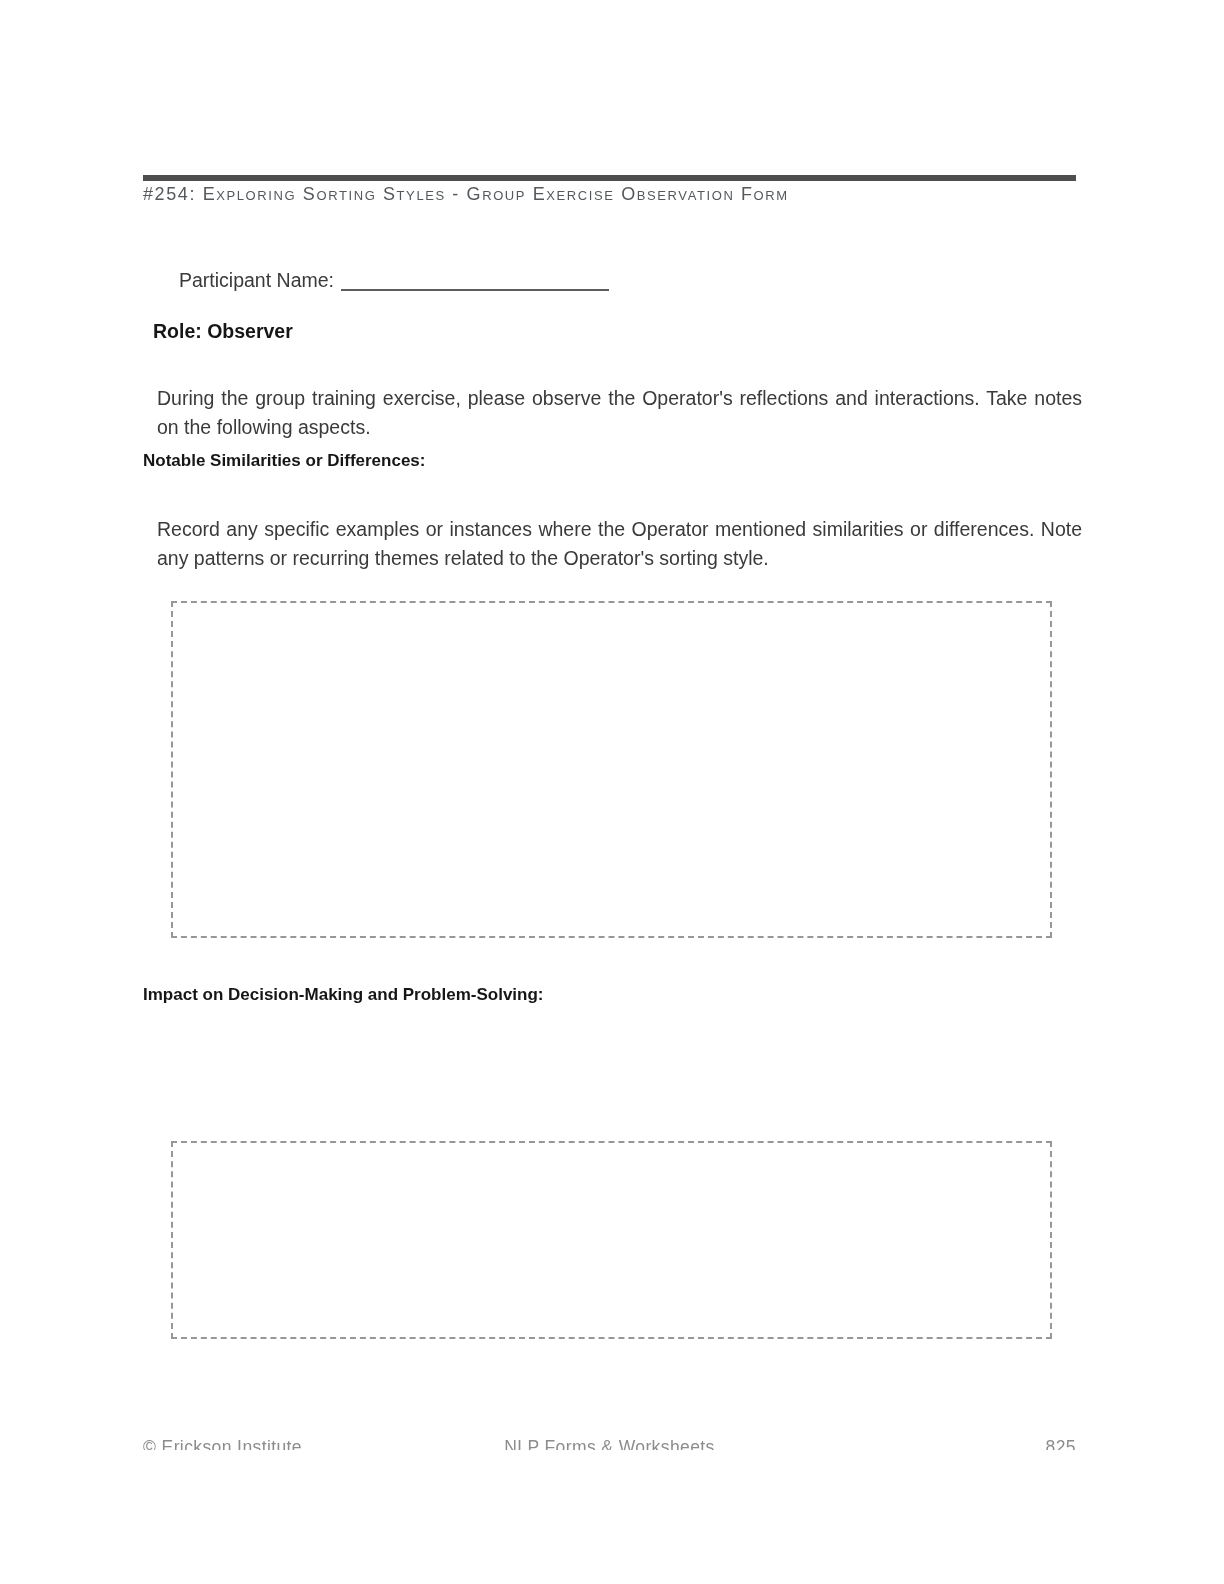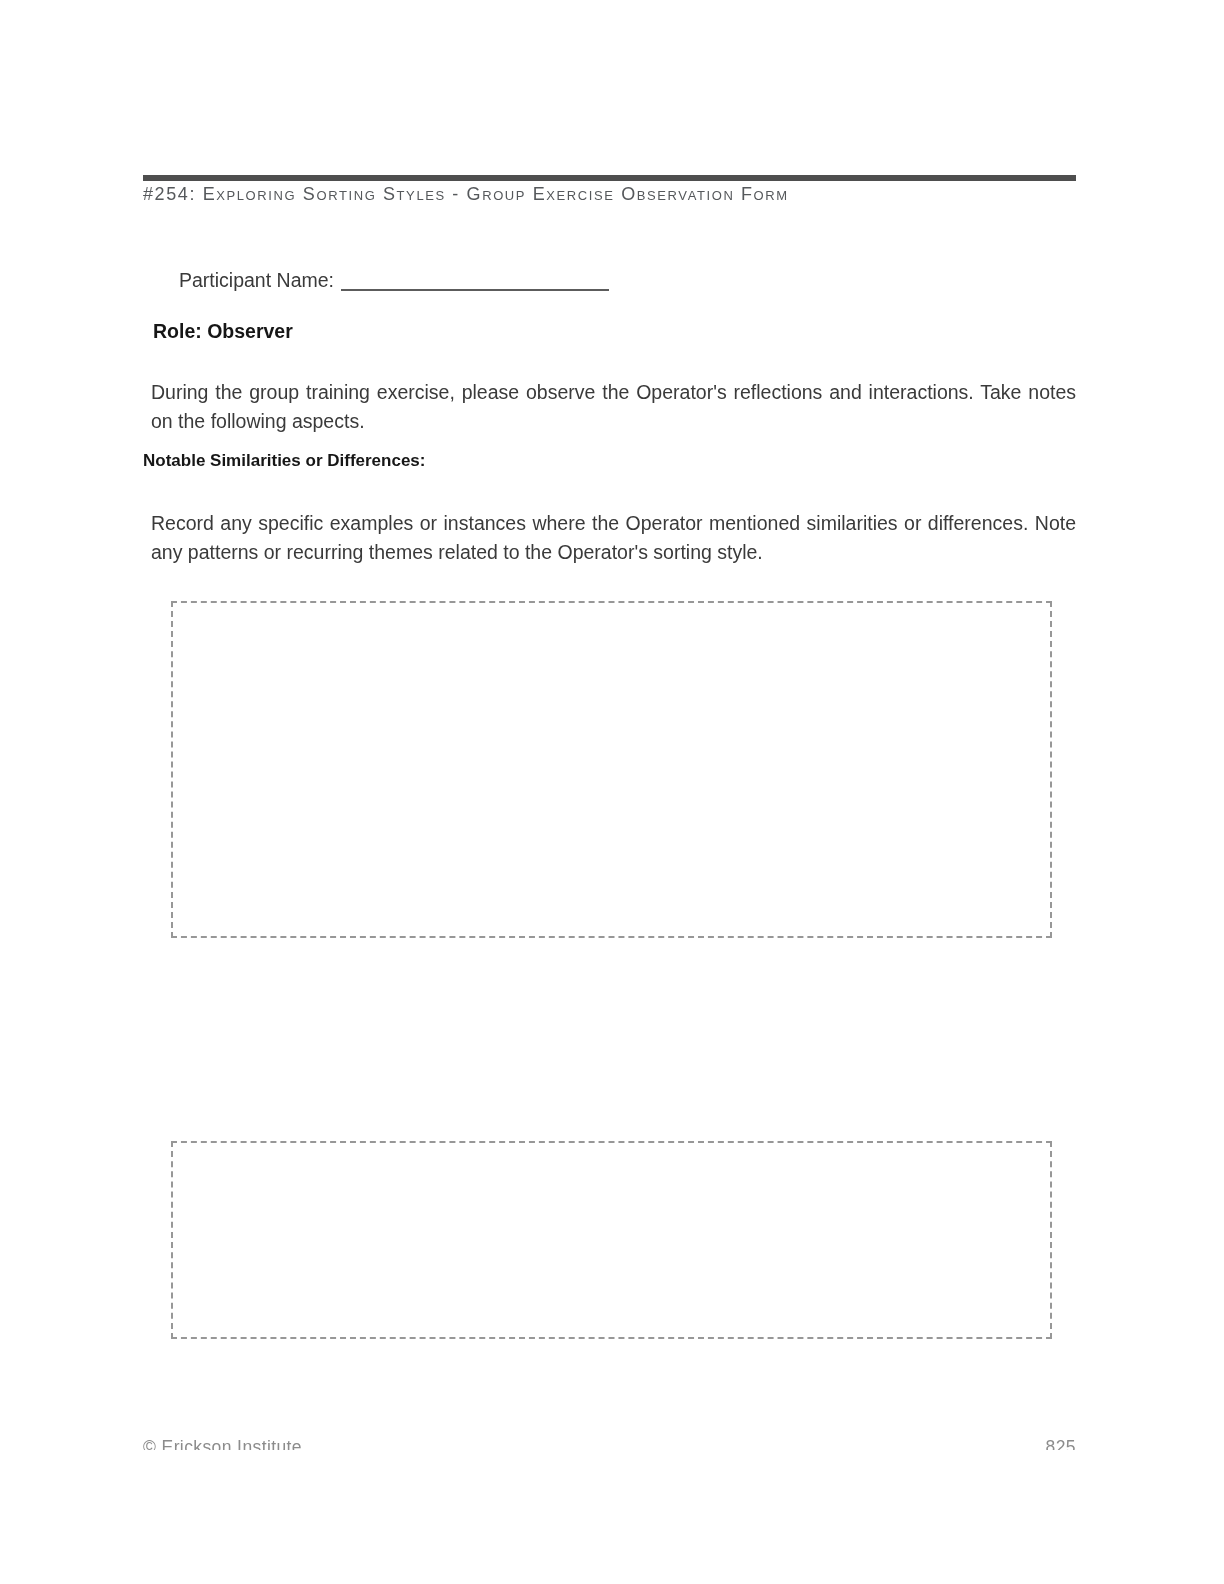--- a/index.html
+++ b/index.html
@@ -58,21 +58,21 @@
     top: 320px;
     margin: 0;
     font-size: 19.5px;
     font-weight: 700;
     color: #161616;
   }
   .para {
     position: absolute;
     left: 143px;
     width: 925px;
-    margin: 8px;
+    margin: 14px;
     font-size: 19.5px;
     line-height: 29px;
     color: #3a3a3a;
     text-align: justify;
   }
   .intro { top: 370px; }
   .section-heading {
     position: absolute;
     left: 143px;
     margin: 0;
@@ -137,22 +137,24 @@
   <h2 class="role-heading">Role: Observer</h2>
 
   <p class="para intro">During the group training exercise, please observe the Operator's reflections and interactions. Take notes on the following aspects.</p>
 
   <h3 class="section-heading s1">Notable Similarities or Differences:</h3>
 
   <p class="para p1">Record any specific examples or instances where the Operator mentioned similarities or differences. Note any patterns or recurring themes related to the Operator's sorting style.</p>
 
   <div class="notes-box box1"></div>
 
+  <h3 class="section-heading s2">Impact on Decision-Making and Problem-Solving:</h3>
 
 
   <div class="notes-box box2"></div>
 
   <footer class="page-footer">
     <span class="footer-left">© Erickson Institute</span>
+    <span class="footer-center">NLP Forms &amp; Worksheets</span>
     <span class="footer-right">825</span>
   </footer>
 
 </div>
 
 </body></html>

